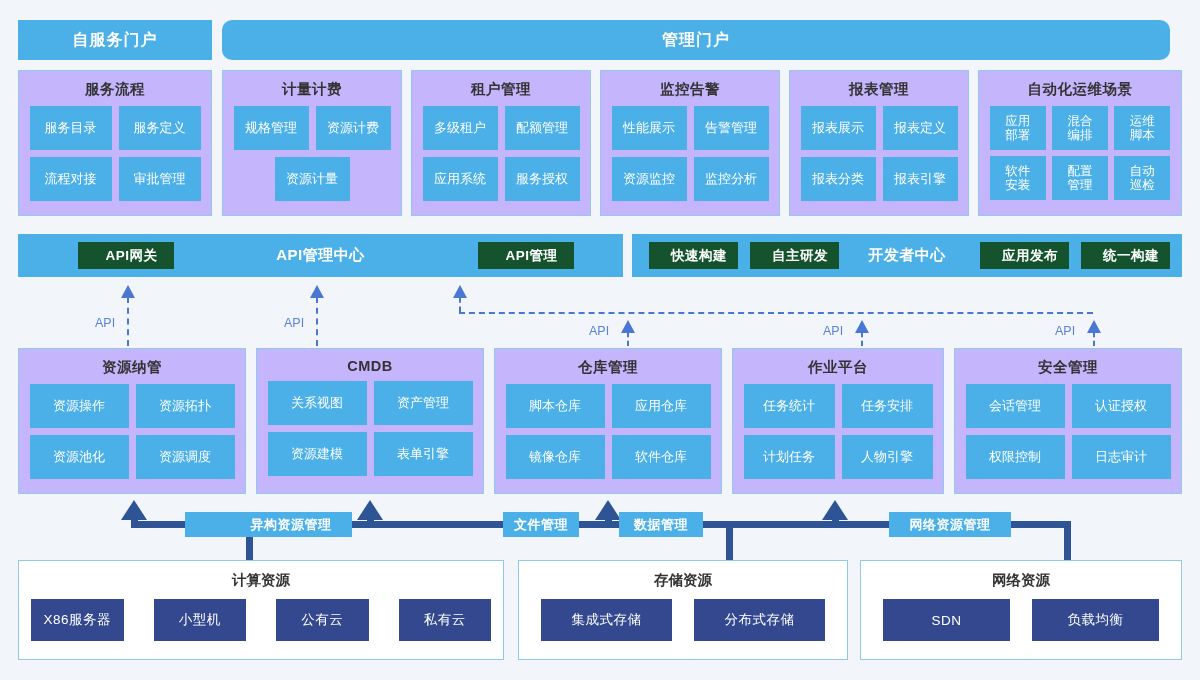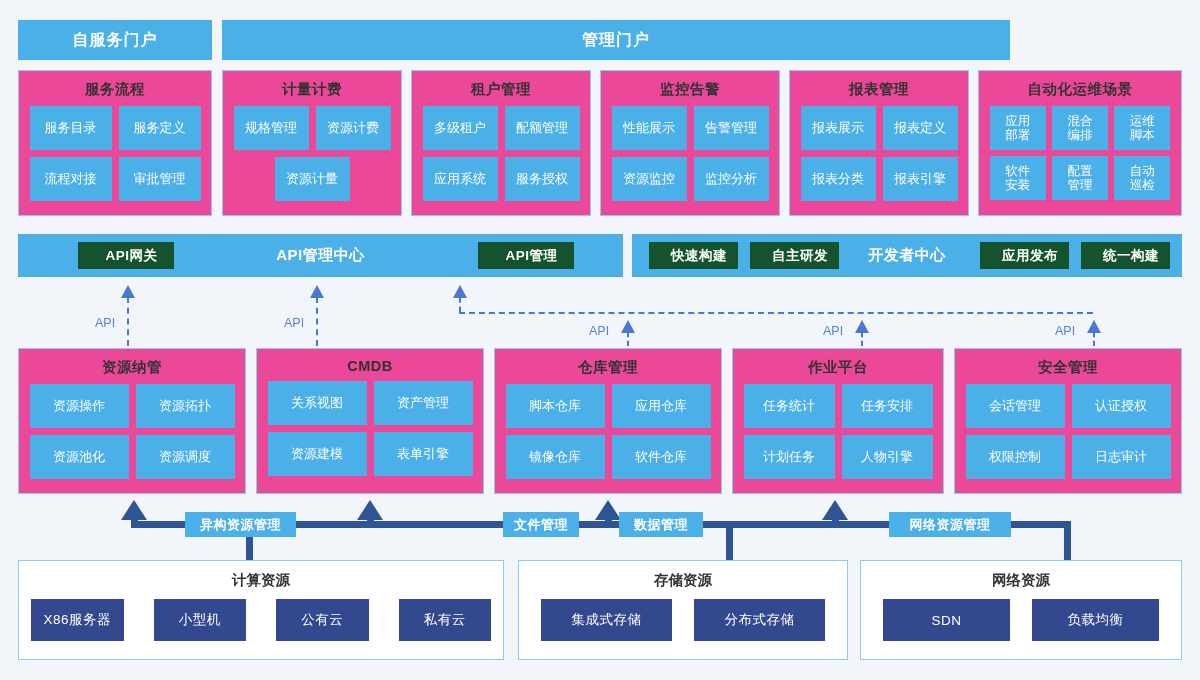--- a/index.html
+++ b/index.html
@@ -11,21 +11,21 @@
   }
   #stage{position:relative;width:1200px;height:680px;}
 
   
   .portal-bar{
     position:absolute;background:#4bb0e8;color:#fff;
     display:flex;align-items:center;justify-content:center;
     font-size:16px;font-weight:bold;letter-spacing:1px;
   }
   .panel{
-    position:absolute;background:#ec4899;border:1px solid #8fc9ec;
+    position:absolute;background:#c4b5fd;border:1px solid #8fc9ec;
     box-sizing:border-box;display:flex;flex-direction:column;
     align-items:center;
   }
   .panel-title{
     font-size:14.5px;color:#333;font-weight:bold;margin-top:9px;margin-bottom:7px;
     letter-spacing:.5px;
   }
   .chip-grid{
     display:flex;flex-wrap:wrap;justify-content:center;
     gap:7px;width:100%;box-sizing:border-box;padding:0 10px 9px 10px;
@@ -90,21 +90,21 @@
   }
 </style>
 </head>
 <body>
 
 <div id="stage">
 
   <div class="portal-bar" style="left:18px;top:20px;width:194px;height:40px;">
     <span>自服务门户</span>
   </div>
-  <div class="portal-bar" style="left:222px;top:20px;width:788px;height:40px;">
+  <div class="portal-bar" style="left:222px;top:20px;width:948px;height:40px;border-radius:10px;">
     <span>管理门户</span>
   </div>
 
   <div class="panel" style="left:18px;top:70px;width:194px;height:146px;">
     <div class="panel-title">服务流程</div>
     <div class="chip-grid">
       <div class="chip two">服务目录</div>
       <div class="chip two">服务定义</div>
       <div class="chip two">流程对接</div>
       <div class="chip two">审批管理</div>
@@ -279,21 +279,21 @@
   <div class="bus-arrow" style="left:595px;top:500px;"></div>
   <div class="bus-v" style="left:605px;top:515px;height:10px;"></div>
 
   <div class="bus-arrow" style="left:822px;top:500px;"></div>
   <div class="bus-v" style="left:832px;top:515px;height:10px;"></div>
 
   <div class="bus-v" style="left:246px;top:521px;height:40px;"></div>
   <div class="bus-v" style="left:726px;top:521px;height:40px;"></div>
   <div class="bus-v" style="left:1064px;top:521px;height:40px;"></div>
 
-  <div class="bus-label" style="left:185px;top:512px;width:111px;">
+  <div class="bus-label" style="left:185px;top:512px;width:122px;padding-left:45px;">
     <span>异构资源管理</span>
   </div>
   <div class="bus-label" style="left:503px;top:512px;width:76px;">
     <span>文件管理</span>
   </div>
   <div class="bus-label" style="left:619px;top:512px;width:84px;">
     <span>数据管理</span>
   </div>
   <div class="bus-label" style="left:889px;top:512px;width:122px;">
     <span>网络资源管理</span>

